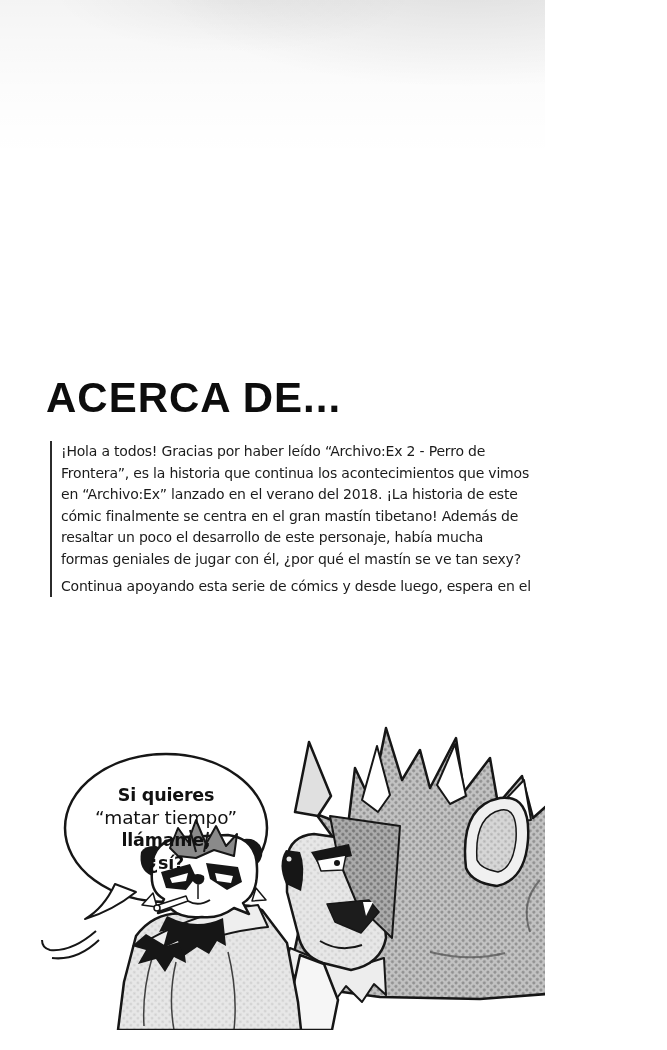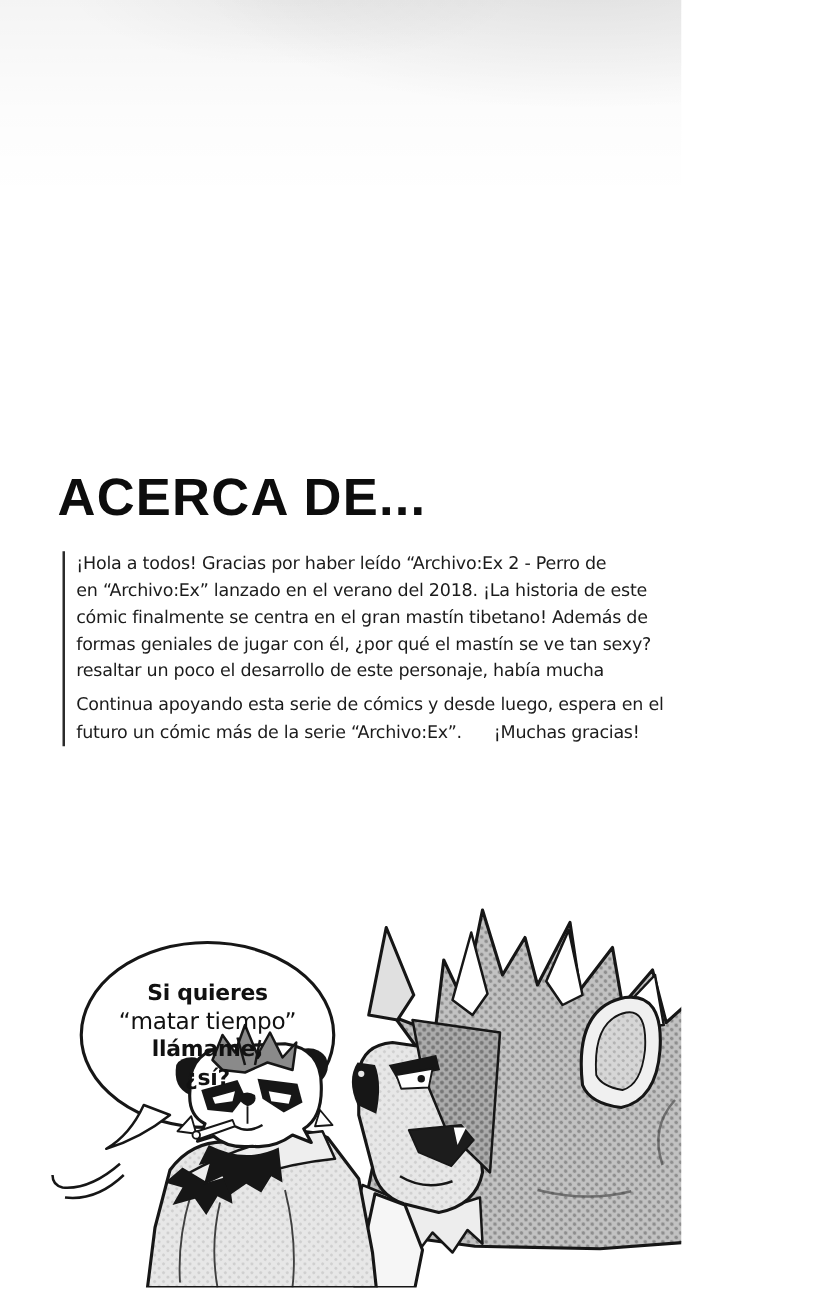--- a/index.html
+++ b/index.html
@@ -52,28 +52,28 @@
 
 <div class="page">
 
   <div class="top-shade"></div>
 
   <h1 class="title">ACERCA DE...</h1>
 
   <div class="textblock">
     <div class="para para-1">
       <div class="tline">¡Hola a todos! Gracias por haber leído “Archivo:Ex 2 - Perro de</div>
+      <div class="tline">Frontera”, es la historia que continua los acontecimientos que vimos</div>
       <div class="tline">en “Archivo:Ex” lanzado en el verano del 2018. ¡La historia de este</div>
       <div class="tline">cómic finalmente se centra en el gran mastín tibetano! Además de</div>
+      <div class="tline">resaltar un poco el desarrollo de este personaje, había mucha</div>
       <div class="tline">formas geniales de jugar con él, ¿por qué el mastín se ve tan sexy?</div>
-      <div class="tline">resaltar un poco el desarrollo de este personaje, había mucha</div>
     </div>
     <div class="para para-2">
       <div class="tline">Continua apoyando esta serie de cómics y desde luego, espera en el</div>
-      <div class="tline">futuro un cómic más de la serie “Archivo:Ex”.      ¡Muchas gracias!</div>
     </div>
   </div>
 
   <svg class="illo" viewBox="0 0 667 330" aria-hidden="true">
     <defs>
       <pattern id="htDark" width="5" height="5" patternUnits="userSpaceOnUse" patternTransform="rotate(45)">
         <rect width="5" height="5" fill="#c2c2c2"></rect>
           <circle cx="2.5" cy="2.5" r="1.5" fill="#8e8e8e"></circle>
       </pattern>
       <pattern id="htDarker" width="5" height="5" patternUnits="userSpaceOnUse" patternTransform="rotate(45)">

